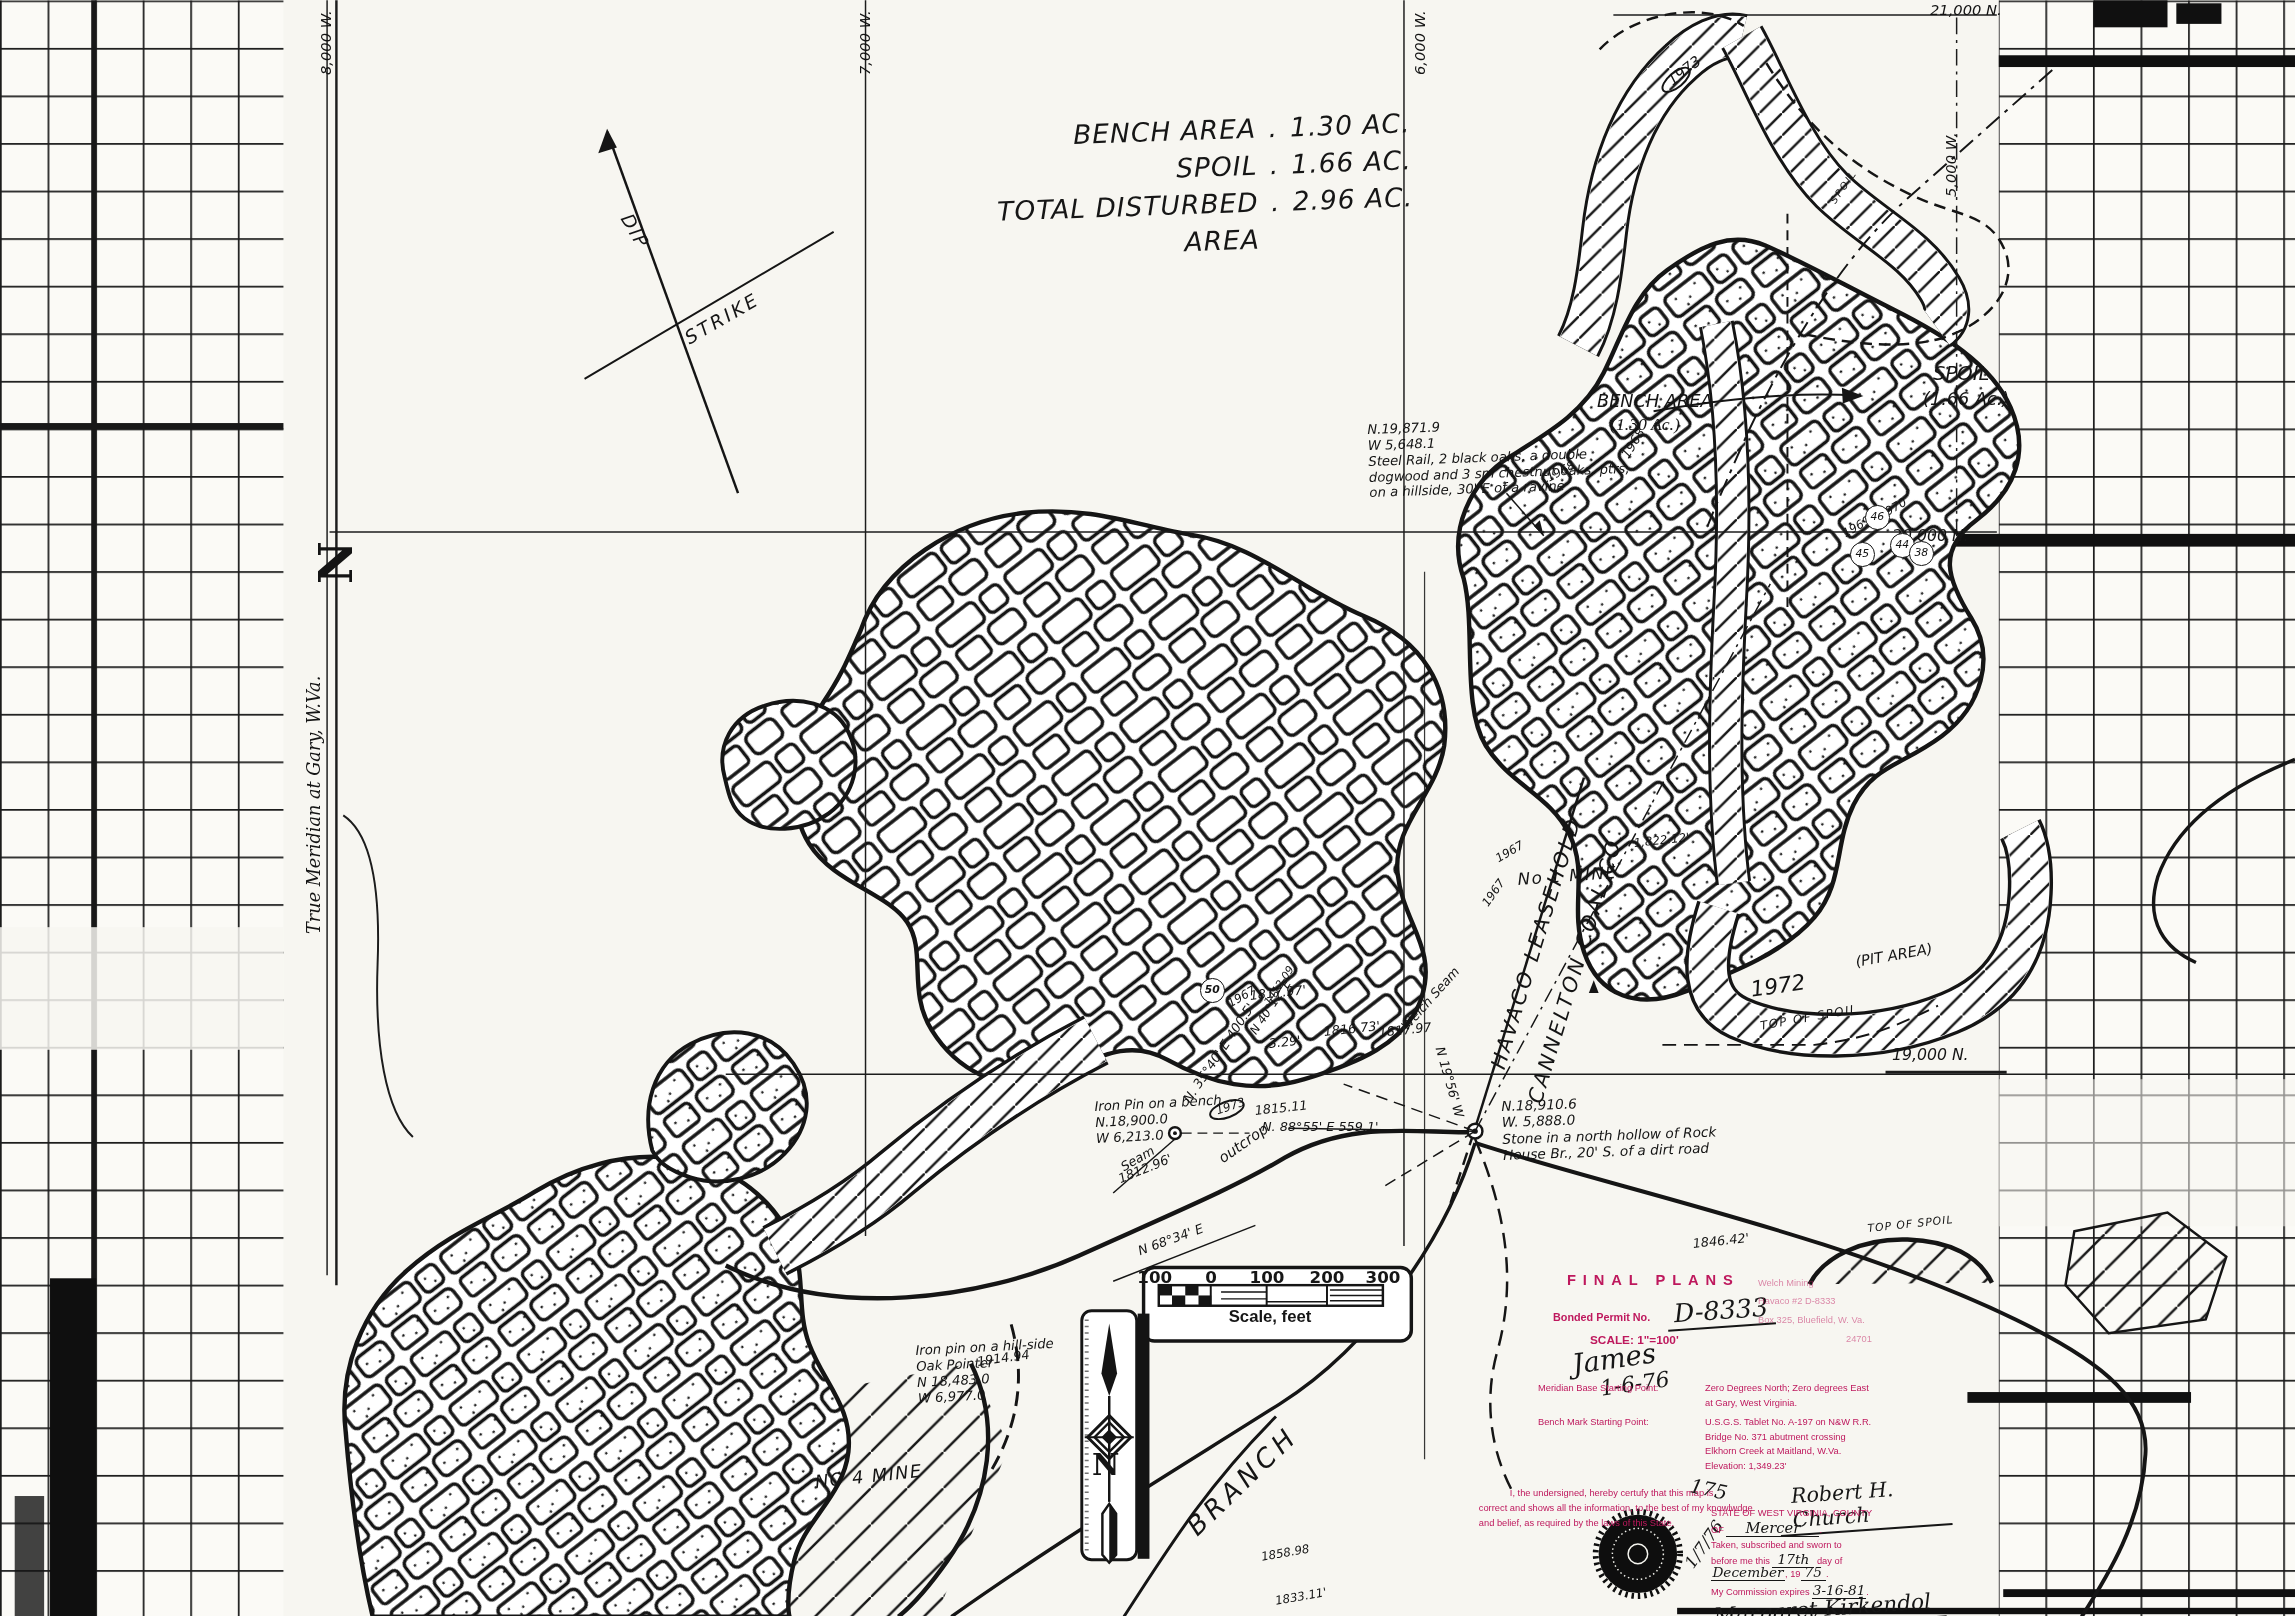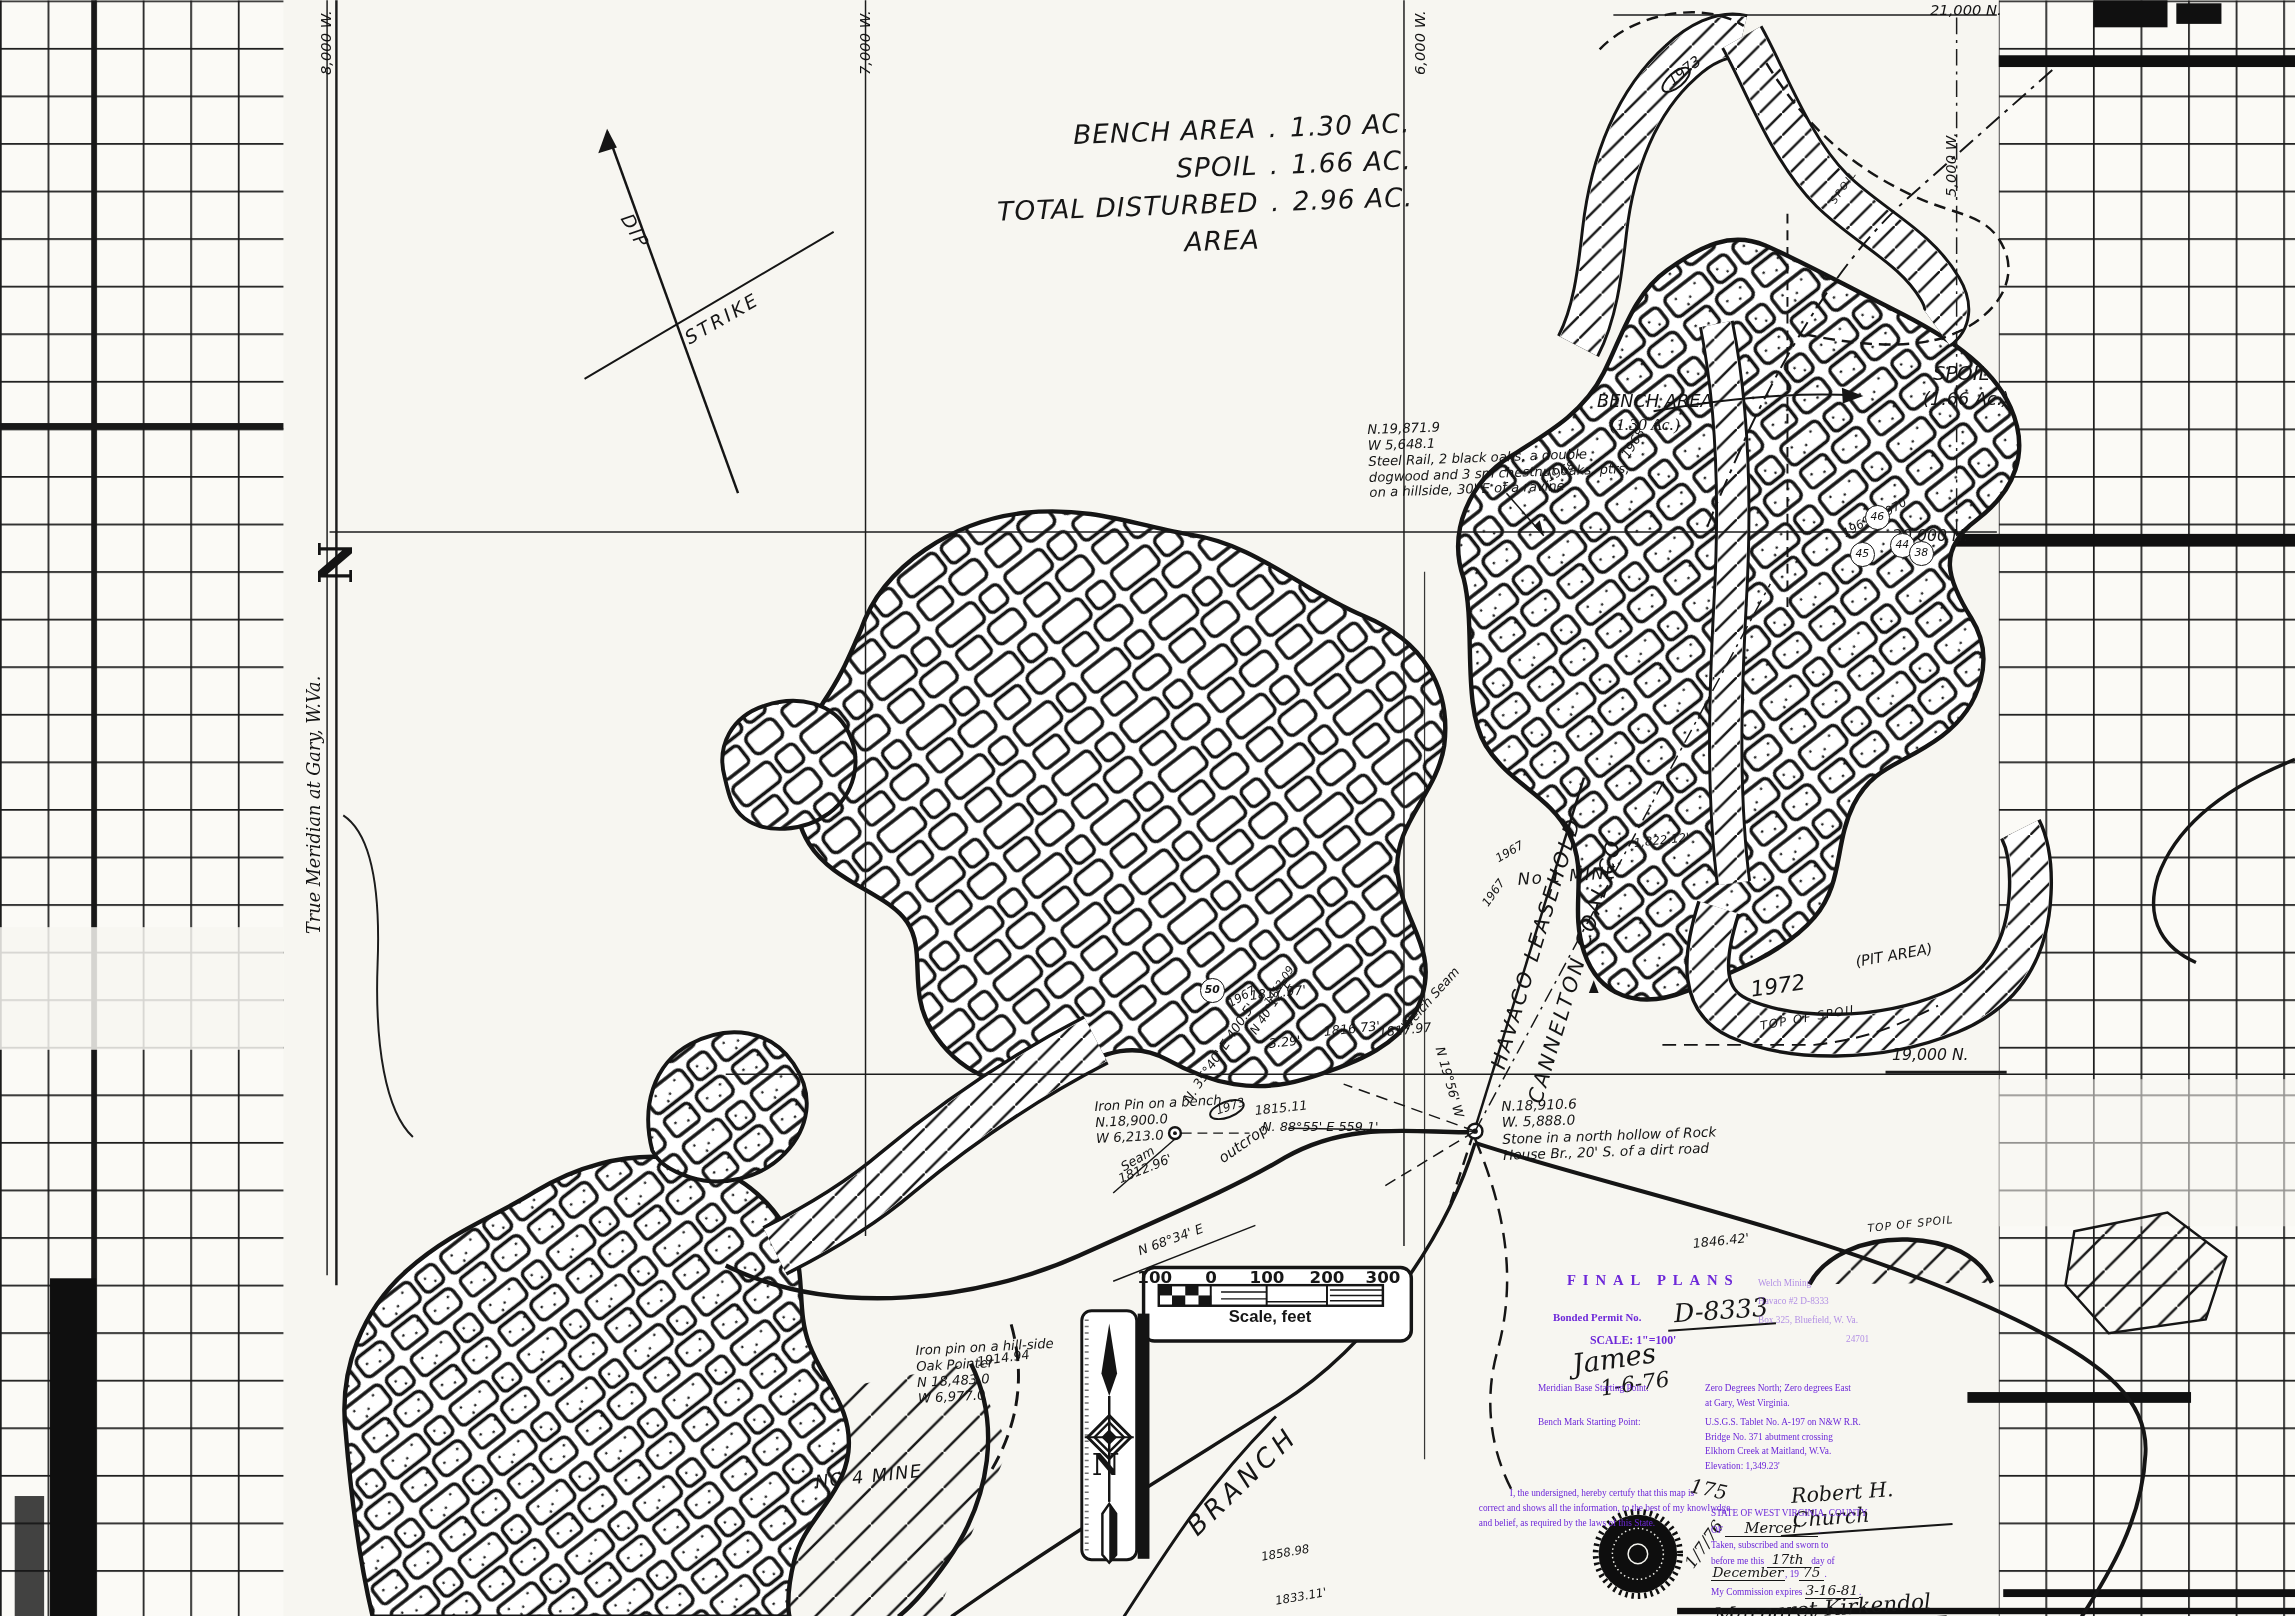--- a/index.html
+++ b/index.html
@@ -7,21 +7,21 @@
        font-family:"DejaVu Sans",sans-serif;color:#161616;}
   svg.linework{position:absolute;left:0;top:0;z-index:1;}
   .hblock{position:absolute;z-index:2;}
   #annotation-layer{position:absolute;left:0;top:0;width:100%;height:100%;z-index:3;pointer-events:none;}
   .ann{position:absolute;transform-origin:0 0;white-space:pre-line;line-height:1.2;color:#141414;}
   .hand{font-style:italic;font-family:"DejaVu Sans",sans-serif;}
   .script{font-family:"DejaVu Serif",serif;font-style:italic;}
   .serifb{font-family:"DejaVu Serif",serif;font-weight:bold;font-style:normal;}
   .circ{font-style:italic;font-family:"DejaVu Sans",sans-serif;border:1.5px solid #141414;border-radius:50%;
         width:22.6px;height:22.6px;display:flex;align-items:center;justify-content:center;background:#fff;}
-  .type{font-family:Liberation Serif, serif;font-size:9.3px;line-height:14.7px;color:#6d28d9;}
+  .type{font-family:Liberation Sans, sans-serif;font-size:9.3px;line-height:14.7px;color:#be185d;}
   .typeb{font-weight:bold;}
   .faint{opacity:.5;filter:blur(0.2px);}
   
   #header-stats{left:934px;top:112px;width:510px;transform:rotate(-2deg);font-size:26.5px;
         font-style:italic;letter-spacing:1px;}
   #header-stats .row{display:flex;line-height:37px;}
   #header-stats .lbl{width:324px;text-align:right;}
   #header-stats .dot{width:34px;text-align:center;}
   #header-stats .val{width:147px;}
   

